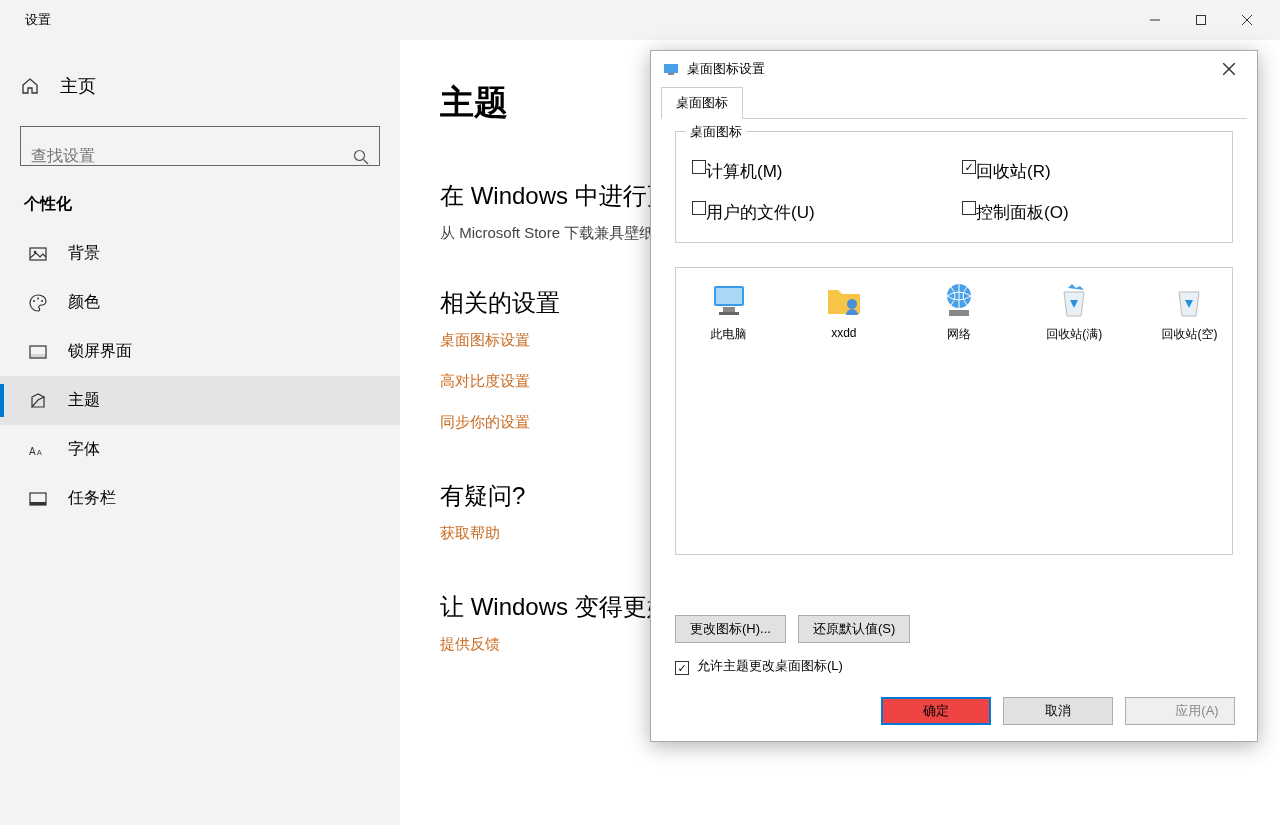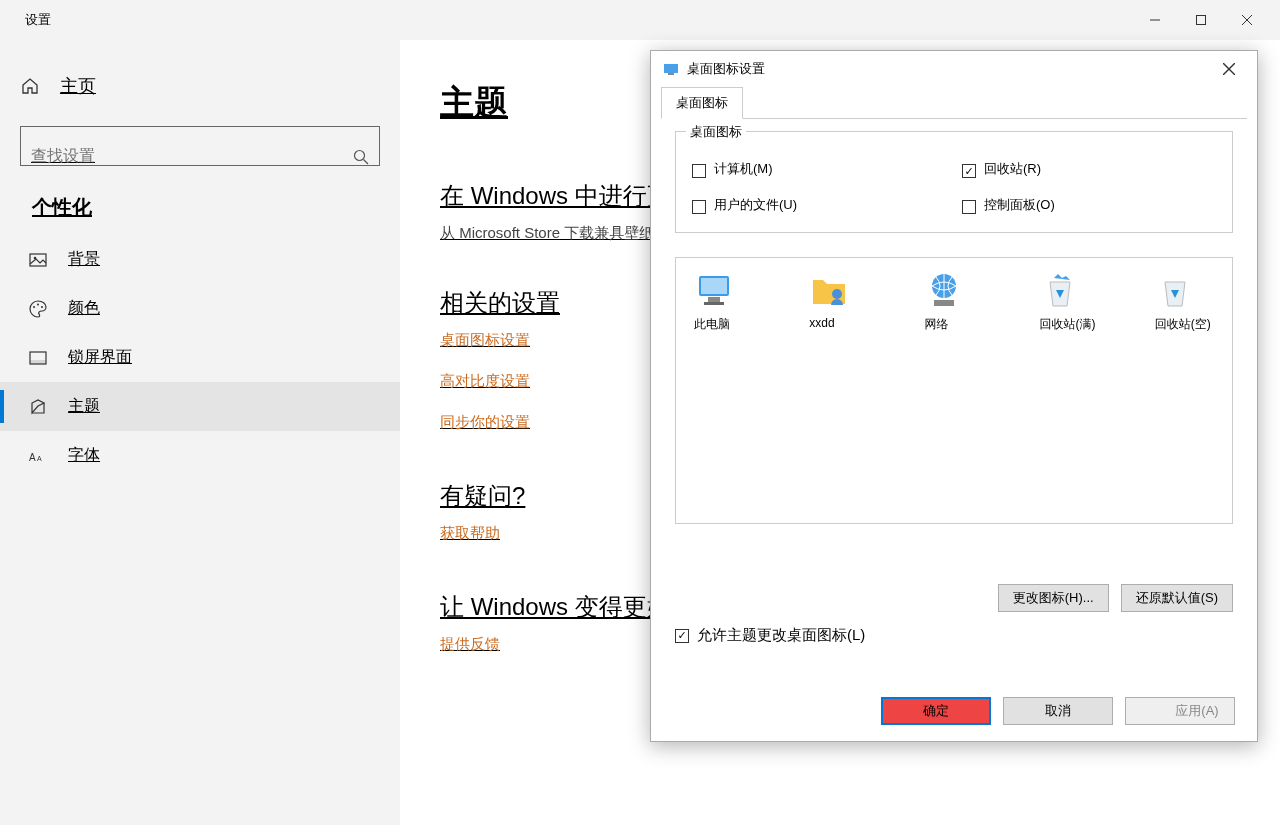--- a/index.html
+++ b/index.html
@@ -6,28 +6,28 @@
 body { width: 1280px; height: 837px; background: #fff; overflow: hidden; position: relative; }
 
 
 .settings-window { width: 1280px; height: 825px; display: flex; flex-direction: column; }
 .titlebar { height: 40px; display: flex; align-items: center; padding: 0 10px; background:#f3f3f3;}
 .titlebar-title { font-size: 13px; padding-left: 15px;}
 .window-controls { margin-left: auto; display: flex; }
 .window-control { width: 46px; height: 32px; display: flex; align-items: center; justify-content: center; color:#333;}
 .window-control svg { width: 10px; height: 10px; }
 
-.settings-body { flex: 1; display: flex; text-decoration: underline; }
+.settings-body { flex: 1; display: flex; }
 .sidebar { width: 400px; background: #f3f3f3; padding: 24px 0 0 0; display: flex; flex-direction: column;}
 .sidebar-home { display: flex; align-items: center; gap: 20px; padding: 10px 20px; font-size: 18px; }
 .sidebar-home svg { width: 20px; height: 20px; }
 .search-box { margin: 18px 20px 20px 20px; height: 40px; border: 1px solid #666; display: flex; align-items: flex-end; padding: 0 10px; background:#f3f3f3;gap:20px;}
 .search-box input { flex: 1; border: none; outline: none; font-size: 16px; background: transparent; color:#666;}
 .search-box svg { width: 16px; height: 16px; color:#555;}
-.sidebar-section { font-size: 20px; font-weight: 600; padding: 8px 24px 14px 24px; margin-left: 8px; }
+.sidebar-section { font-size: 16px; font-weight: 600; padding: 8px 24px 14px 24px; }
 .sidebar-item { display: flex; align-items: center; gap: 20px; padding: 14px 28px; font-size: 16px; position: relative; }
 .sidebar-item svg, .sidebar-item .icon-ph { width: 20px; height: 20px; flex-shrink:0;}
 .sidebar-item.active::before { content: ""; position: absolute; left: 0; top: 8px; bottom: 8px; width: 4px; background: #0078d4; }
 .sidebar-item.active { background: #e4e4e4; }
 
 .content { flex: 1; padding: 40px 40px 0 40px; }
 .page-title { font-size: 34px; font-weight: 600; margin-bottom: 54px; }
 .section-h { font-size: 24px; font-weight: 400; margin-bottom: 12px; }
 .section-sub { font-size: 15px; color:#444; margin-bottom: 44px;}
 .link { color: #c96b21; font-size: 15px; display: block; margin-bottom: 22px; }
@@ -38,31 +38,31 @@
 .dialog-titlebar { height: 36px; display: flex; align-items: center; padding: 0 12px; }
 .dialog-title { font-size: 13px; margin-left: 8px;}
 .dialog-close { margin-left: auto; width: 32px; height: 28px; display: flex; align-items: center; justify-content: center;}
 .dialog-tabs { display: flex; padding-left: 10px; position: relative; }
 .dialog-tabs::after { content:""; position:absolute; left:10px; right:10px; bottom:0; height:1px; background:#ccc; z-index:0;}
 .dialog-tab { padding: 6px 14px; font-size: 13px; border: 1px solid #ccc; border-bottom: 1px solid #fff; background:#fff; position:relative; z-index:1;}
 .dialog-content { flex: 1; padding: 12px 24px; display: flex; flex-direction: column; }
 .fieldset { border: 1px solid #ccc; padding: 28px 16px 18px 16px; position: relative; margin-bottom: 24px;}
 .fieldset-legend { position: absolute; top: -9px; left: 10px; background: #fff; padding: 0 4px; font-size: 13px;}
 .cb-grid { display: grid; grid-template-columns: 1fr 1fr; row-gap: 18px; column-gap: 16px;}
-.cb { display: flex; align-items: flex-end; gap: 8px; font-size: 13px; }
+.cb { display: flex; align-items: flex-start; font-size: 17px; }
 .cb-box { width: 14px; height: 14px; border: 1px solid #333; display: flex; align-items: center; justify-content: center; }
 .cb-box.checked::after { content: "✓"; font-size: 11px; line-height: 1; }
 
 .icon-preview { border: 1px solid #ccc; flex: 1; padding: 12px 8px; margin-bottom: 16px;}
 .icon-row { display: flex; gap: 46px; justify-content: flex-start; padding-left: 10px;}
-.icon-cell { display: flex; flex-direction: column; gap: 6px; font-size: 12px; width: 72px;}
+.icon-cell { display: flex; flex-direction: column; align-items: center; gap: 6px; font-size: 12px; width: 72px;}
 .icon-img { width: 40px; height: 40px; display: flex; align-items: center; justify-content: center; }
 
-.btn-row { display: flex; justify-content: flex-end; gap: 12px; margin-bottom: 14px; margin-top: 44px;}
-.cb-allow { display:flex; align-items:center; gap:8px; font-size:15px; margin-bottom: 30px;}
+.btn-row { display: flex; justify-content: flex-start; gap: 12px; margin-bottom: 14px; margin-top: 44px;}
+.cb-allow { display:flex; align-items:flex-end; gap:8px; font-size:13px; }
 .dlg-bottom { display:flex; justify-content:flex-end; gap:12px; padding: 10px 22px 16px 0;}
 .btn { min-width: 110px; height: 28px; font-size: 13px; border: 1px solid #adadad; background: #e1e1e1; display:inline-flex; align-items:center; justify-content:center; padding: 0 14px;}
 .btn.primary { border: 2px solid #0078d4; background:#ef4444;}
 .btn.disabled { color:#888; background:#efefef;padding-left:48px;}
 </style>
 </head>
 <body>
 
 <div class="settings-window">
   <div class="titlebar">
@@ -134,20 +134,27 @@
             <path d="M4 16 L16 16 L16 6" fill="none" stroke="#333" stroke-width="1.2"></path>
           </svg>
         <span>主题</span>
       </div>
       <div class="sidebar-item">
         <svg viewBox="0 0 20 20">
             <text x="1" y="15" font-size="10" fill="#333">A</text>
             <text x="9" y="15" font-size="7" fill="#333">A</text>
           </svg>
         <span>字体</span>
+      </div>
+      <div class="sidebar-item">
+        <svg viewBox="0 0 20 20">
+            <rect x="2" y="4" width="16" height="12" fill="none" stroke="#333" stroke-width="1.2"></rect>
+            <rect x="2" y="13" width="16" height="3" fill="#333"></rect>
+          </svg>
+        <span>任务栏</span>
       </div>
     </div>
 
     <div class="content">
       <div class="page-title">主题</div>
       <div class="section-h">在 Windows 中进行更多个性化设置</div>
       <div class="section-sub">从 Microsoft Store 下载兼具壁纸、声音和颜色的免费主题</div>
 
       <div class="section-h">相关的设置</div>
       <div class="links-group">

